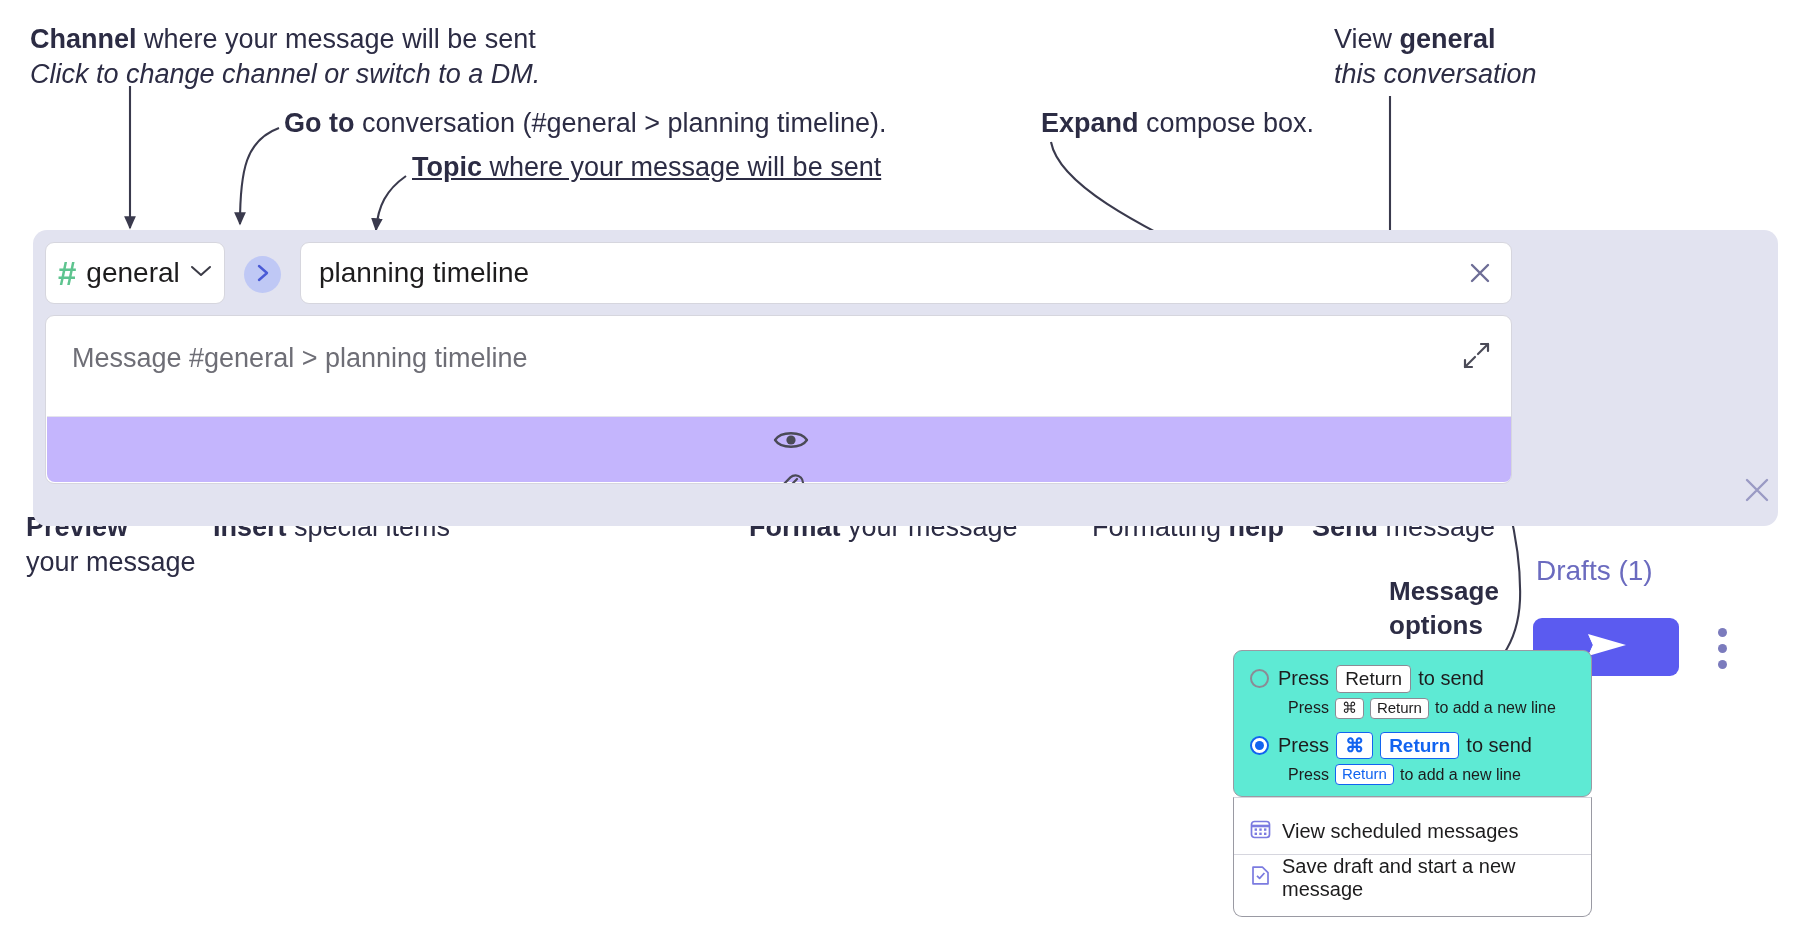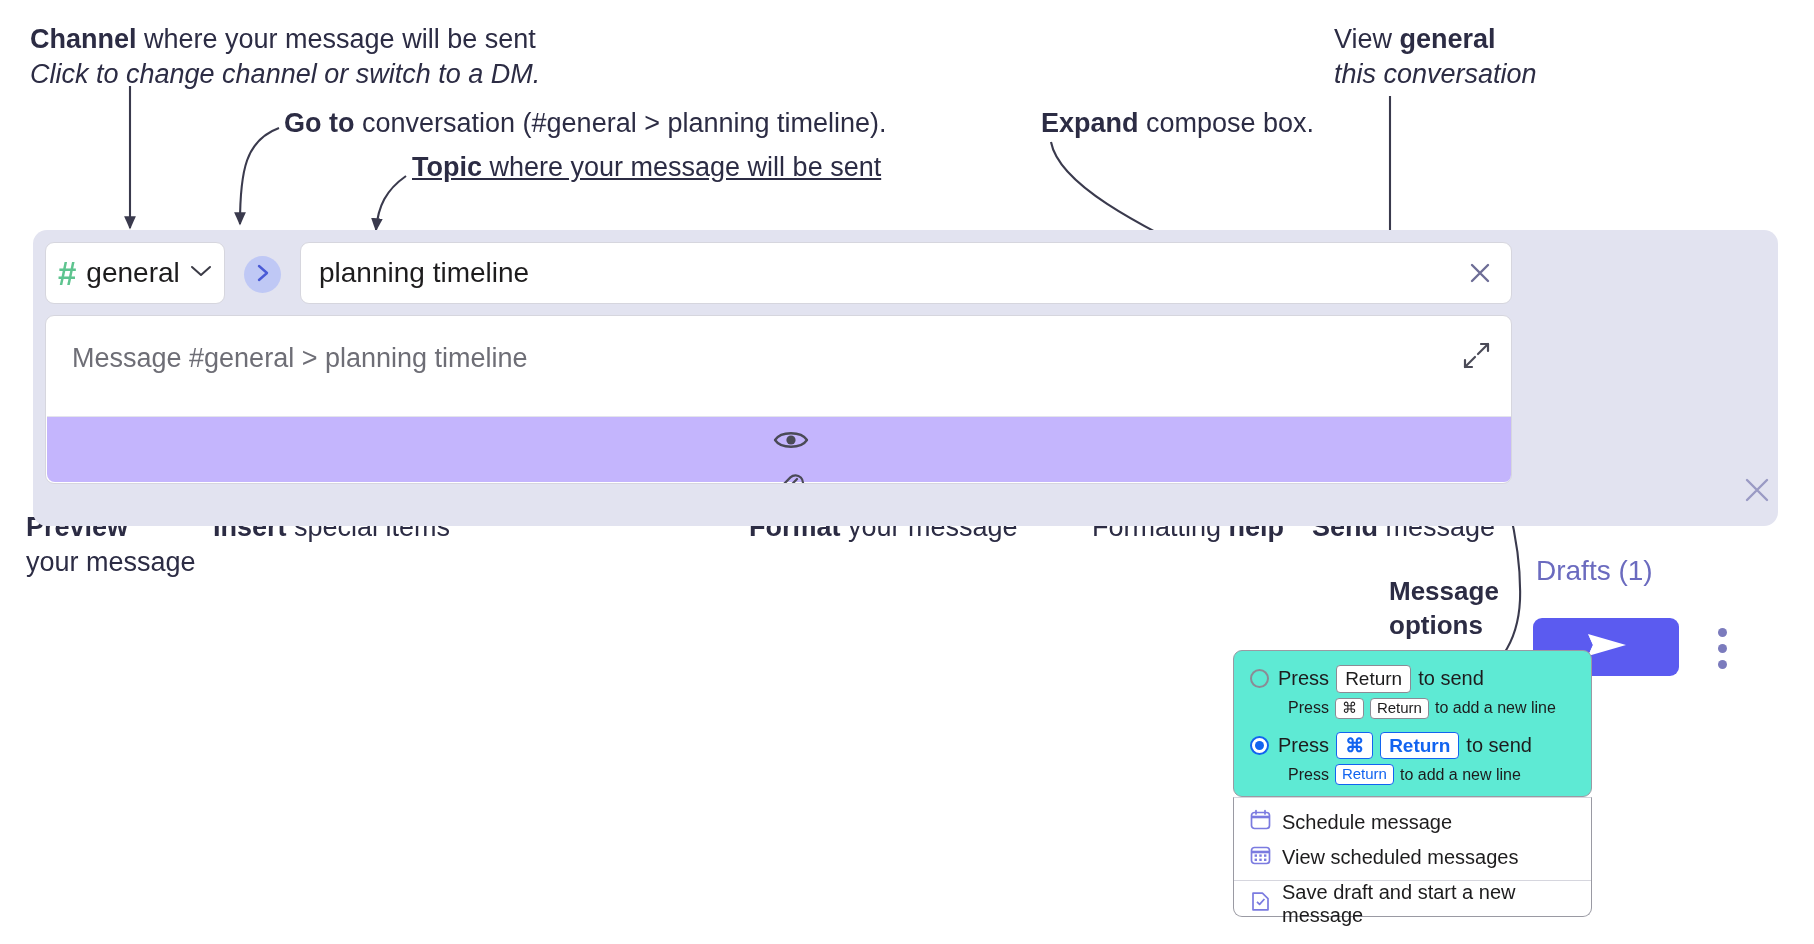--- a/index.html
+++ b/index.html
@@ -469,30 +469,20 @@
       <div class="m-sub">
         <span>Press</span>
         <span class="key blue sm">Return</span>
         <span>to add a new line</span>
       </div>
     </div>
   </div>
 
   <div id="options-menu" class="lower" style="left:1233px;top:797px;width:359px;height:120px;background:#fff;border:1px solid #9a9aa3;border-top:1px solid #d6d6de;border-radius:0 0 9px 9px;position:absolute;box-sizing:border-box;">
     <div style="padding:11px 16px 0 16px;">
-      <div class="menu-item">
-        <span>
-          <svg width="21" height="21" viewBox="0 0 21 21" fill="none" stroke="#7b7be0" stroke-width="1.7">
-            <rect x="1.5" y="3.5" width="18" height="16" rx="3"></rect>
-            <path d="M1.5 8 L19.5 8" stroke-width="2.6"></path>
-            <path d="M6 1.5 L6 5 M15 1.5 L15 5" stroke-linecap="round"></path>
-          </svg>
-        </span>
-        <span>Schedule message</span>
-      </div>
       <div class="menu-item" style="margin-top:9px;">
         <span>
           <svg width="21" height="21" viewBox="0 0 21 21" fill="none" stroke="#7b7be0" stroke-width="1.7">
             <rect x="1.5" y="3.5" width="18" height="16" rx="3"></rect>
             <path d="M1.5 8 L19.5 8" stroke-width="2.6"></path>
             <g fill="#7b7be0" stroke="none">
               <rect x="4.6" y="10.4" width="2.4" height="2.4"></rect>
                 <rect x="9.3" y="10.4" width="2.4" height="2.4"></rect>
                 <rect x="14" y="10.4" width="2.4" height="2.4"></rect>
               <rect x="4.6" y="14.6" width="2.4" height="2.4"></rect>

